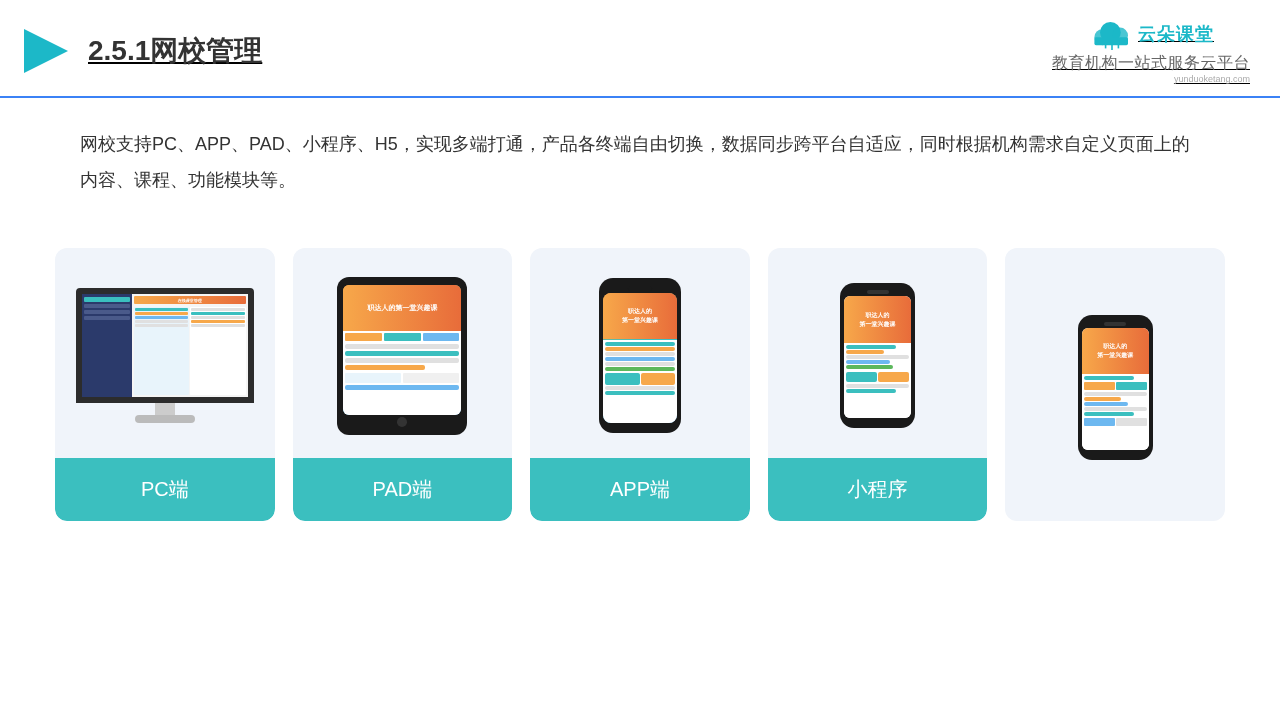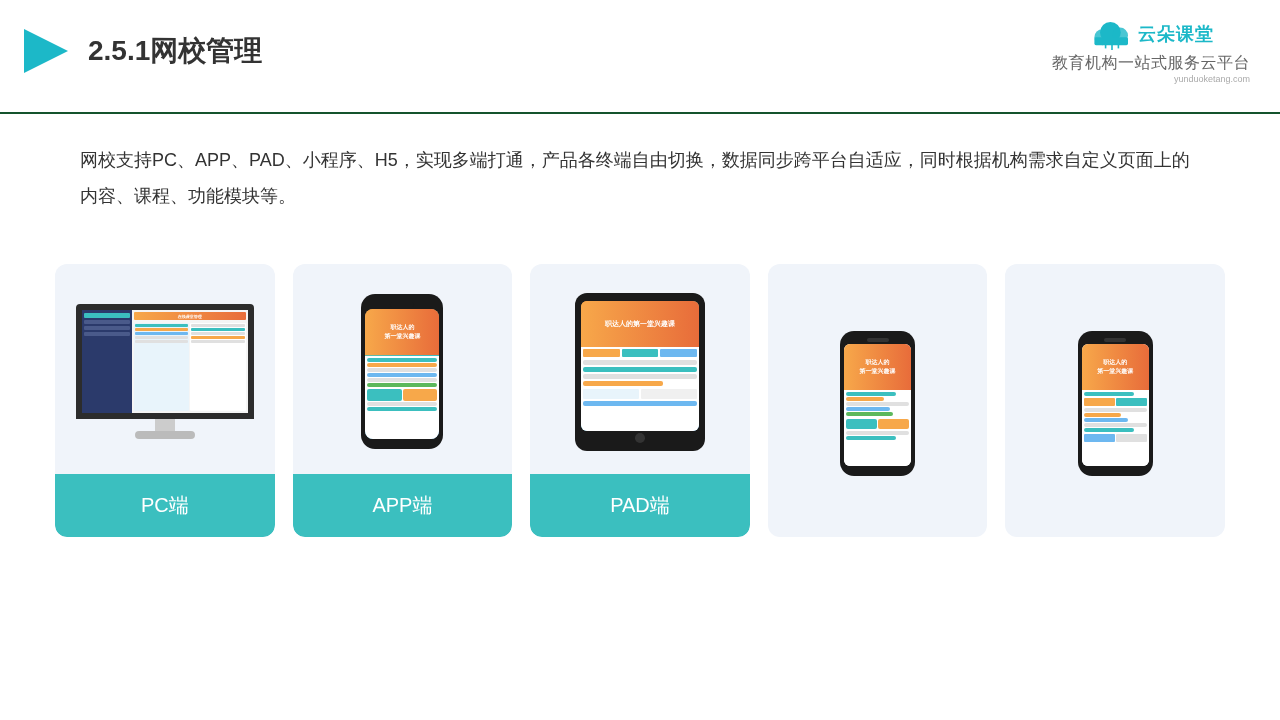--- a/index.html
+++ b/index.html
@@ -9,22 +9,23 @@
       background: #ffffff;
       font-family: 'Microsoft YaHei', '微软雅黑', sans-serif;
       overflow: hidden;
     }
 
     
     .header {
       display: flex;
       align-items: center;
       justify-content: space-between;
-      padding: 18px 30px 28px 20px;
-      border-bottom: 2px solid #14532d;
+      padding: 18px 30px 12px 20px;
+      border-bottom: 2px solid #3b82f6;
+      text-decoration: underline;
     }
     .header-left {
       display: flex;
       align-items: center;
       gap: 16px;
     }
     .play-icon {
       width: 52px;
       height: 52px;
     }
@@ -414,20 +415,52 @@
         </div>
         <div class="monitor-neck"></div>
         <div class="monitor-base"></div>
       </div>
     </div>
     <div class="card-label">PC端</div>
   </div>
 
   <div class="card">
     <div class="card-image-area">
+      <div class="tablet">
+        <div class="tablet-body">
+          <div class="tablet-screen">
+            <div class="tablet-screen-top">
+              <span style="font-size:7px;color:white;font-weight:bold;text-align:center;padding:2px;">职达人的第一堂兴趣课</span>
+            </div>
+            <div class="tablet-screen-bottom">
+              <div style="display:flex;gap:2px;margin-bottom:1px;">
+                <div style="flex:1;height:8px;background:#f7a84a;border-radius:1px;"></div>
+                <div style="flex:1;height:8px;background:#3bbfbf;border-radius:1px;"></div>
+                <div style="flex:1;height:8px;background:#6db8f0;border-radius:1px;"></div>
+              </div>
+              <div class="tablet-mini-bar"></div>
+              <div class="tablet-mini-bar" style="background:#3bbfbf;"></div>
+              <div class="tablet-mini-bar"></div>
+              <div class="tablet-mini-bar" style="background:#f7a84a;width:70%;"></div>
+              <div style="display:flex;gap:2px;margin-top:1px;">
+                <div style="flex:1;height:10px;background:#e8f4fb;border-radius:1px;"></div>
+                <div style="flex:1;height:10px;background:#f0f0f0;border-radius:1px;"></div>
+              </div>
+              <div class="tablet-mini-bar" style="background:#6db8f0;"></div>
+            </div>
+          </div>
+          <div class="tablet-home-btn"></div>
+        </div>
+      </div>
+    </div>
+    <div class="card-label">PAD端</div>
+  </div>
+
+  <div class="card">
+    <div class="card-image-area">
       <div class="phone">
         <div class="phone-body">
           <div class="phone-notch"></div>
           <div class="phone-screen">
             <div class="phone-screen-top">
               <span class="phone-screen-text">职达人的<br>第一堂兴趣课</span>
             </div>
             <div class="phone-screen-bottom">
               <div class="phone-mini-bar colored"></div>
               <div class="phone-mini-bar orange"></div>
@@ -444,52 +477,20 @@
             </div>
           </div>
         </div>
       </div>
     </div>
     <div class="card-label">APP端</div>
   </div>
 
   <div class="card">
     <div class="card-image-area">
-      <div class="tablet">
-        <div class="tablet-body">
-          <div class="tablet-screen">
-            <div class="tablet-screen-top">
-              <span style="font-size:7px;color:white;font-weight:bold;text-align:center;padding:2px;">职达人的第一堂兴趣课</span>
-            </div>
-            <div class="tablet-screen-bottom">
-              <div style="display:flex;gap:2px;margin-bottom:1px;">
-                <div style="flex:1;height:8px;background:#f7a84a;border-radius:1px;"></div>
-                <div style="flex:1;height:8px;background:#3bbfbf;border-radius:1px;"></div>
-                <div style="flex:1;height:8px;background:#6db8f0;border-radius:1px;"></div>
-              </div>
-              <div class="tablet-mini-bar"></div>
-              <div class="tablet-mini-bar" style="background:#3bbfbf;"></div>
-              <div class="tablet-mini-bar"></div>
-              <div class="tablet-mini-bar" style="background:#f7a84a;width:70%;"></div>
-              <div style="display:flex;gap:2px;margin-top:1px;">
-                <div style="flex:1;height:10px;background:#e8f4fb;border-radius:1px;"></div>
-                <div style="flex:1;height:10px;background:#f0f0f0;border-radius:1px;"></div>
-              </div>
-              <div class="tablet-mini-bar" style="background:#6db8f0;"></div>
-            </div>
-          </div>
-          <div class="tablet-home-btn"></div>
-        </div>
-      </div>
-    </div>
-    <div class="card-label">PAD端</div>
-  </div>
-
-  <div class="card">
-    <div class="card-image-area">
       <div class="phone">
         <div class="mini-phone-body">
           <div class="mini-phone-notch"></div>
           <div class="mini-phone-screen">
             <div class="mini-phone-top">
               <span style="font-size:6px;color:white;font-weight:bold;text-align:center;">职达人的<br>第一堂兴趣课</span>
             </div>
             <div class="mini-phone-bottom">
               <div class="mini-bar teal"></div>
               <div class="mini-bar orange"></div>
@@ -500,20 +501,21 @@
                 <div style="flex:1;height:10px;background:#3bbfbf;border-radius:2px;"></div>
                 <div style="flex:1;height:10px;background:#f7a84a;border-radius:2px;"></div>
               </div>
               <div class="mini-bar" style="background:#e0e0e0;height:4px;border-radius:2px;margin-top:1px;"></div>
               <div class="mini-bar teal"></div>
             </div>
           </div>
         </div>
       </div>
     </div>
+    <div class="card-label">小程序</div>
   </div>
 
   <div class="card">
     <div class="card-image-area">
       <div class="phone">
         <div class="mini-phone-body">
           <div class="mini-phone-notch"></div>
           <div class="mini-phone-screen">
             <div class="mini-phone-top">
               <span style="font-size:6px;color:white;font-weight:bold;text-align:center;">职达人的<br>第一堂兴趣课</span>

